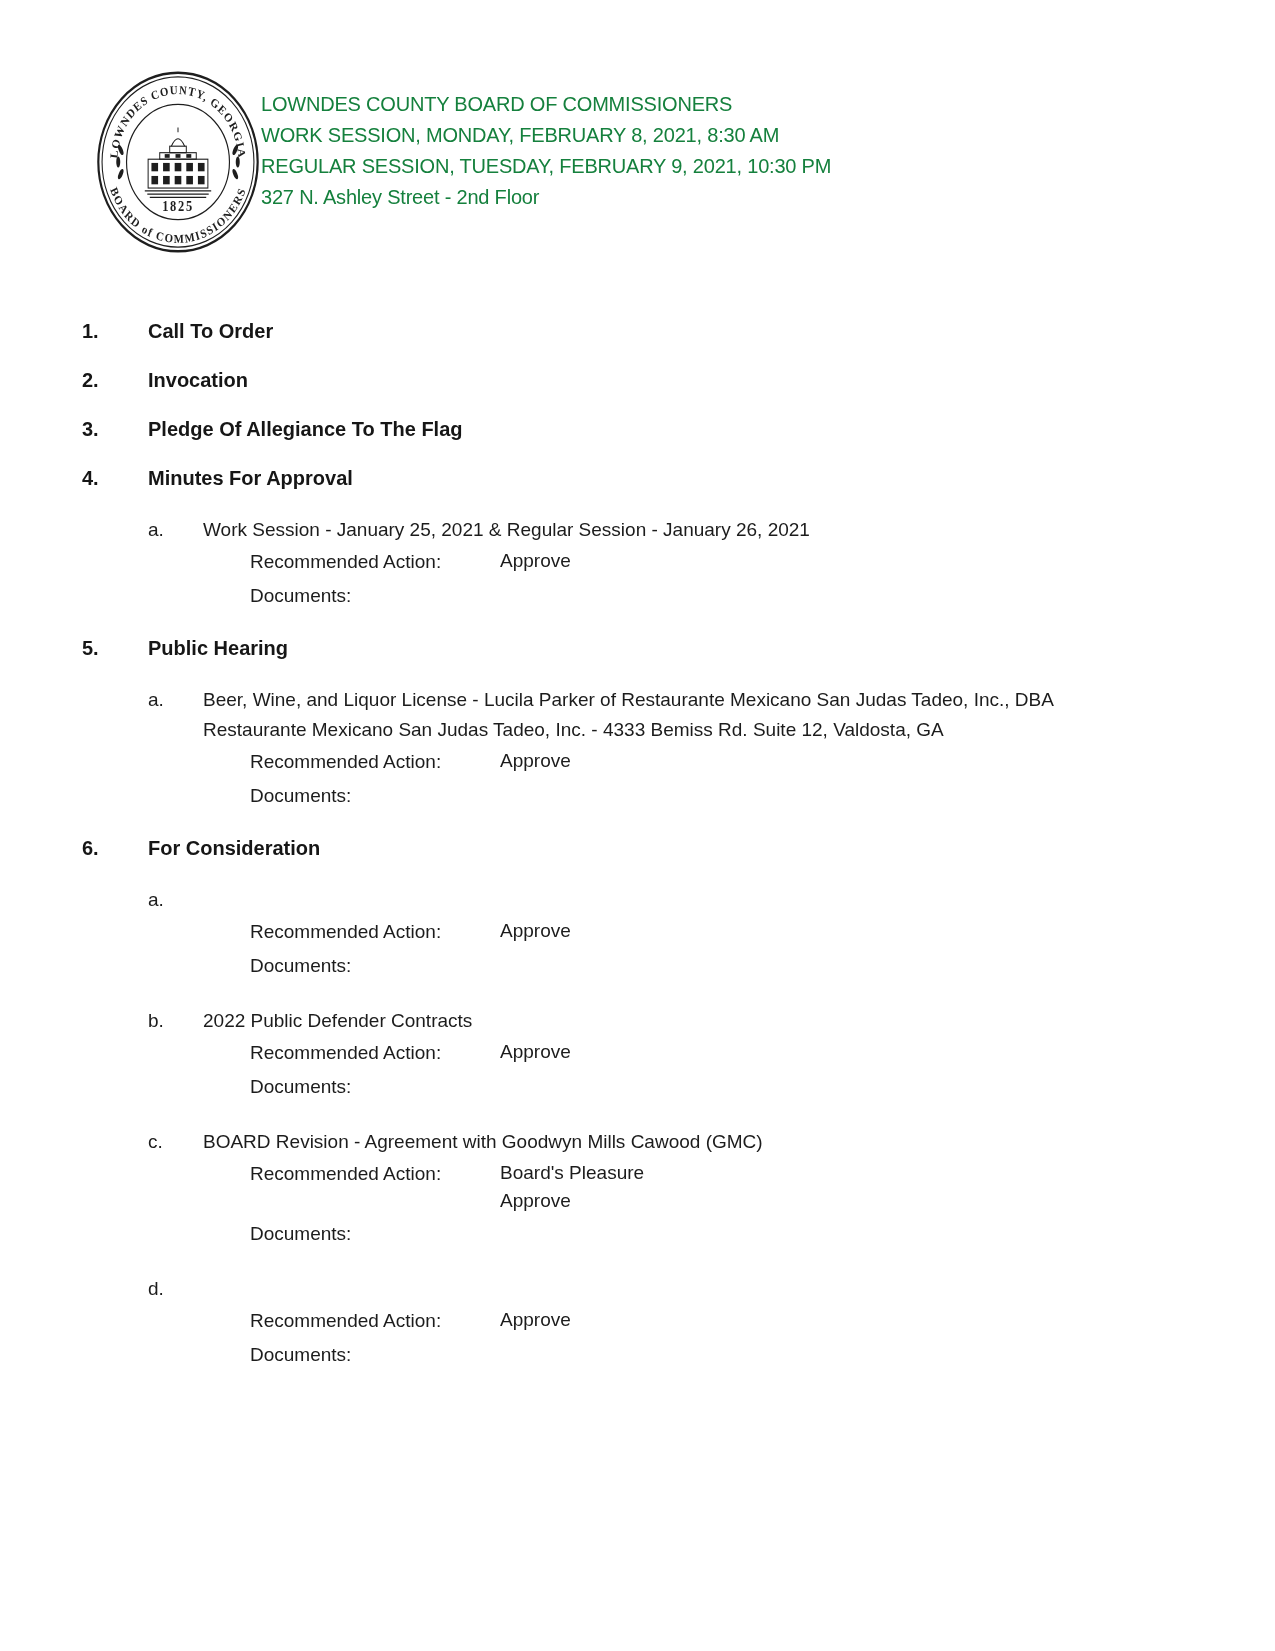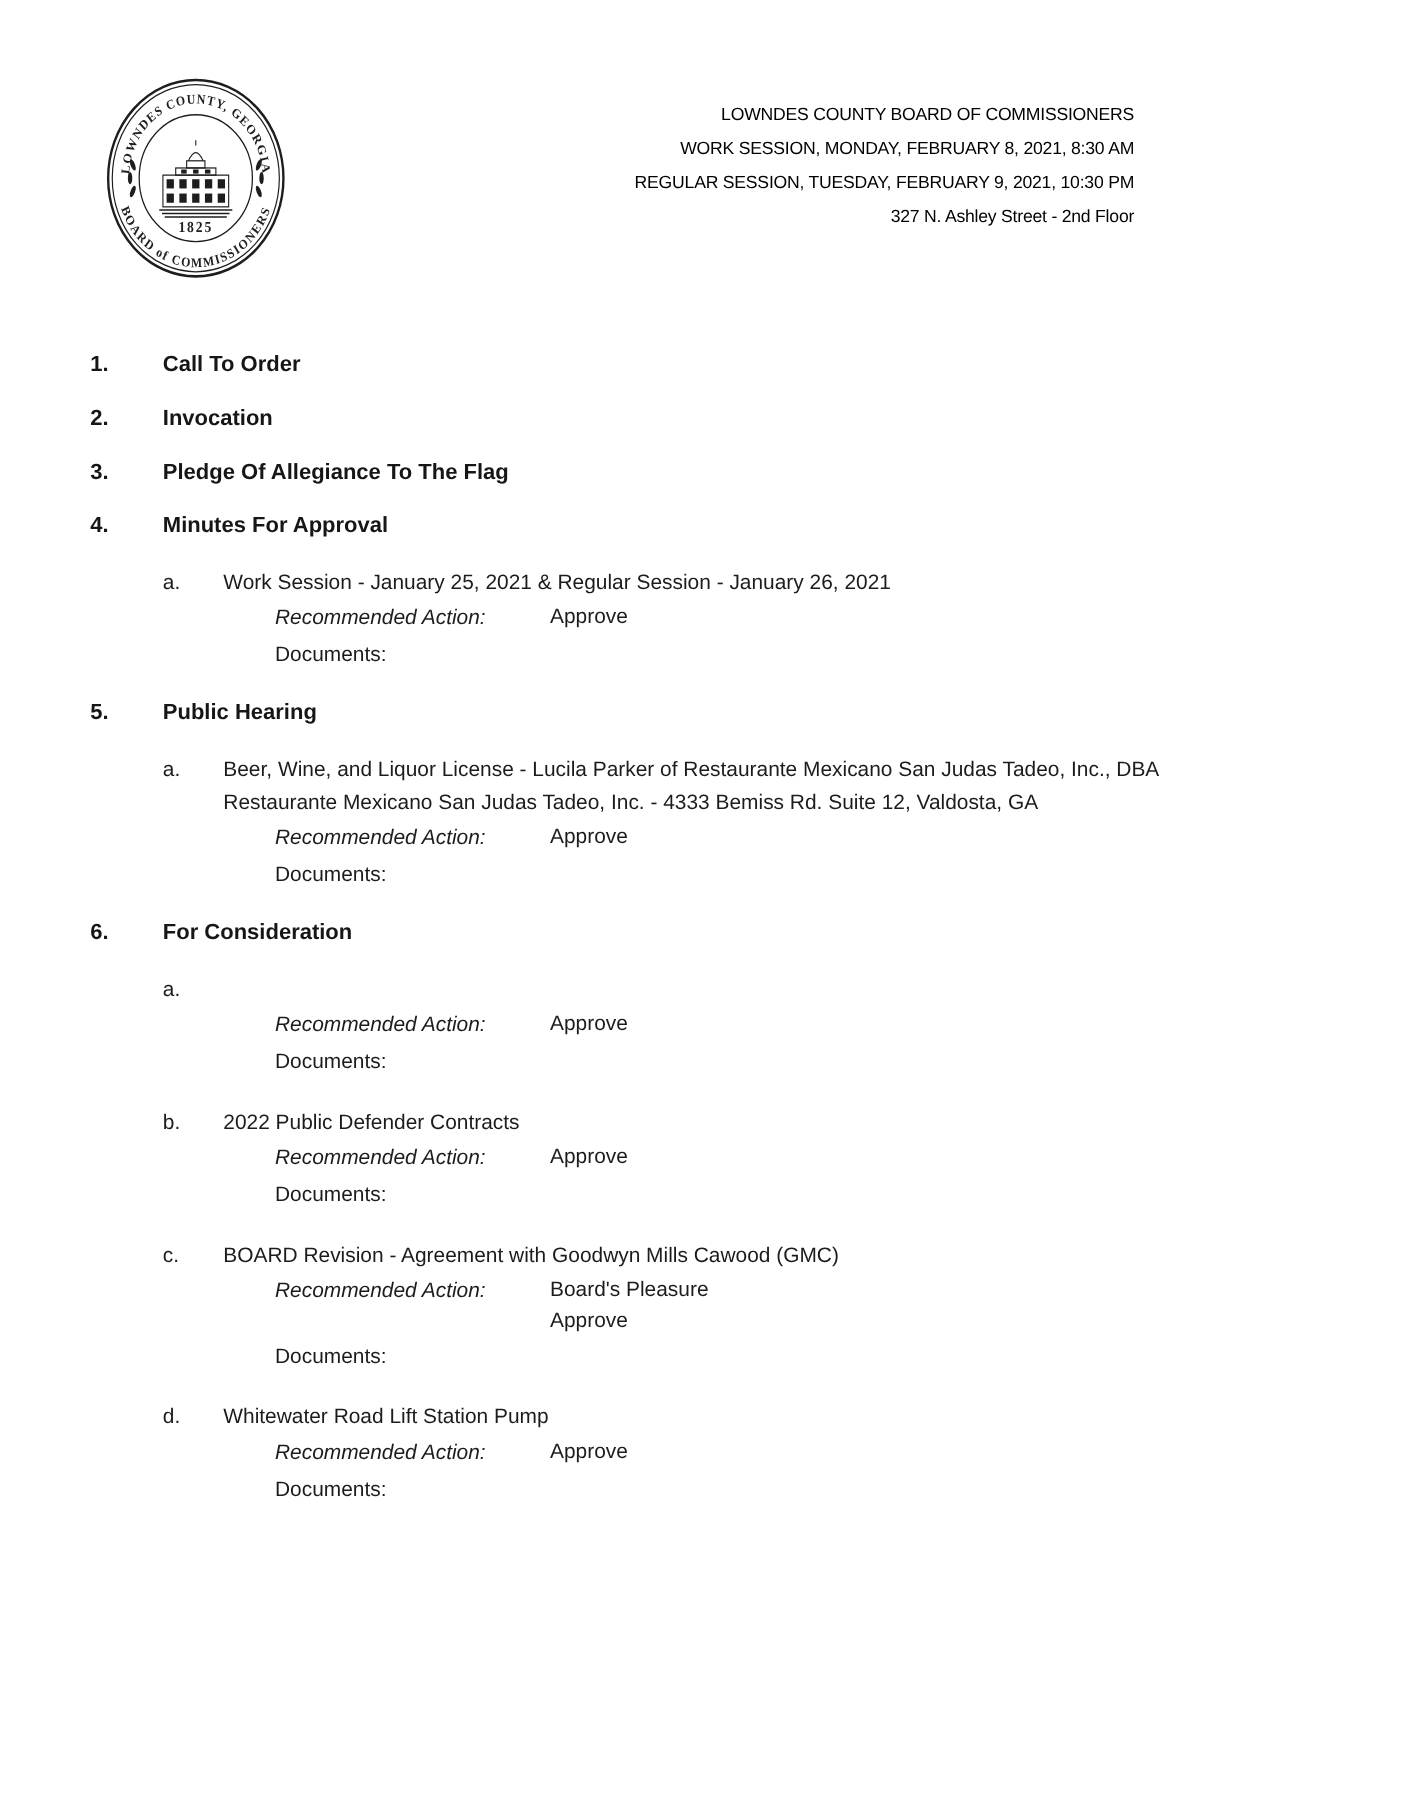--- a/index.html
+++ b/index.html
@@ -46,25 +46,25 @@
     font-family: "Liberation Serif", serif;
     font-weight: 700;
     font-size: 15px;
     letter-spacing: 2px;
     fill: #1e1e1e;
   }
   .header-text {
     flex: 1;
     margin-right: 244px;
     padding-top: 20px;
-    text-align: right;
-    font-size: 16px;
+    text-align: left;
+    font-size: 20px;
     line-height: 31px;
     letter-spacing: -0.2px;
-    color: #000000;
+    color: #15803d;
   }
 
   
   .agenda {
     margin: 64px 80px 0 82px;
   }
   .section {
     margin-bottom: 25px;
   }
   .sec-head {
@@ -99,21 +99,20 @@
   }
   .action-row {
     display: flex;
     margin-left: 102px;
     margin-top: 2px;
     line-height: 30px;
   }
   .action-label {
     width: 250px;
     flex: 0 0 auto;
-    font-style: italic;
   }
   .action-value {
     line-height: 28px;
   }
   .doc-row {
     margin-left: 102px;
     margin-top: 4px;
     line-height: 30px;
   }
 </style>
@@ -309,21 +308,20 @@
               </div>
     </div>
     <div class="doc-row">
       <div class="doc-label">Documents:</div>
     </div>
   </div>
 
   <div class="sub-item">
     <div class="item-row">
       <div class="item-letter">d.</div>
-      <div class="item-text">Whitewater Road Lift Station Pump</div>
     </div>
     <div class="action-row">
       <div class="action-label">Recommended Action:</div>
       <div class="action-values">
                 <div class="action-value">Approve</div>
               </div>
     </div>
     <div class="doc-row">
       <div class="doc-label">Documents:</div>
     </div>

